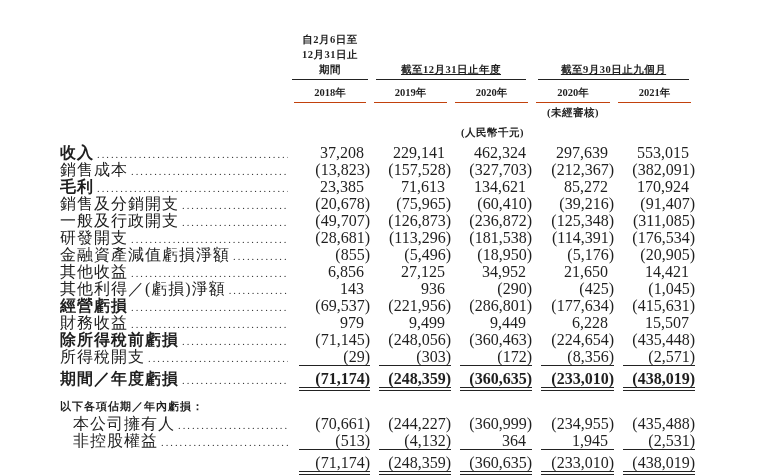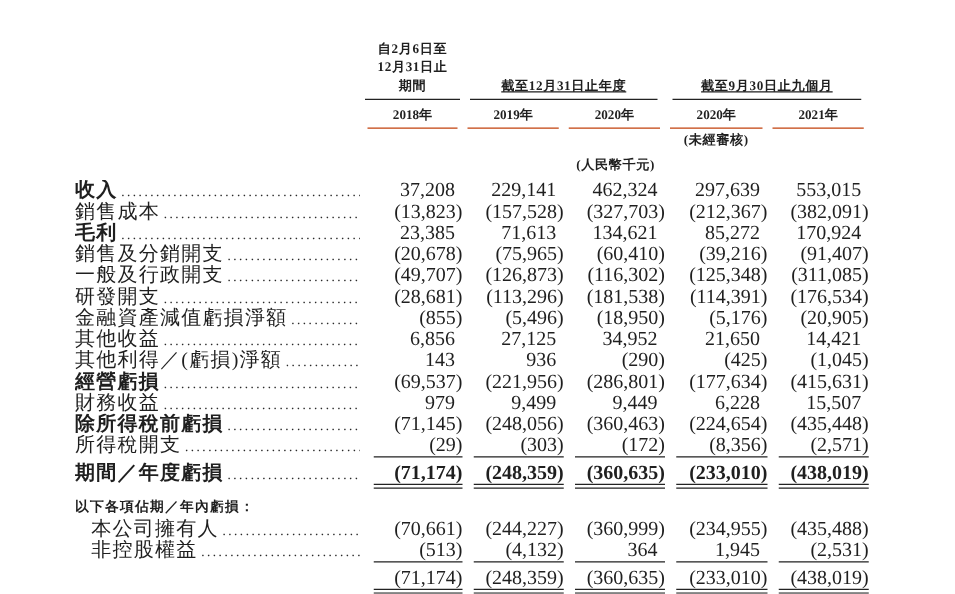--- a/index.html
+++ b/index.html
@@ -133,21 +133,21 @@
           <div class="cell num">(39,216)</div>
           <div class="cell num">(91,407)</div>
         </div>
         <div class="row">
           <div class="cell label">
             <span class="label-text">一般及行政開支</span>
             <span class="dots"></span>
           </div>
           <div class="cell num">(49,707)</div>
           <div class="cell num">(126,873)</div>
-          <div class="cell num">(116,302)</div>
+          <div class="cell num">(236,872)</div>
           <div class="cell num">(125,348)</div>
           <div class="cell num">(311,085)</div>
         </div>
         <div class="row">
           <div class="cell label">
             <span class="label-text">研發開支</span>
             <span class="dots"></span>
           </div>
           <div class="cell num">(28,681)</div>
           <div class="cell num">(113,296)</div>

